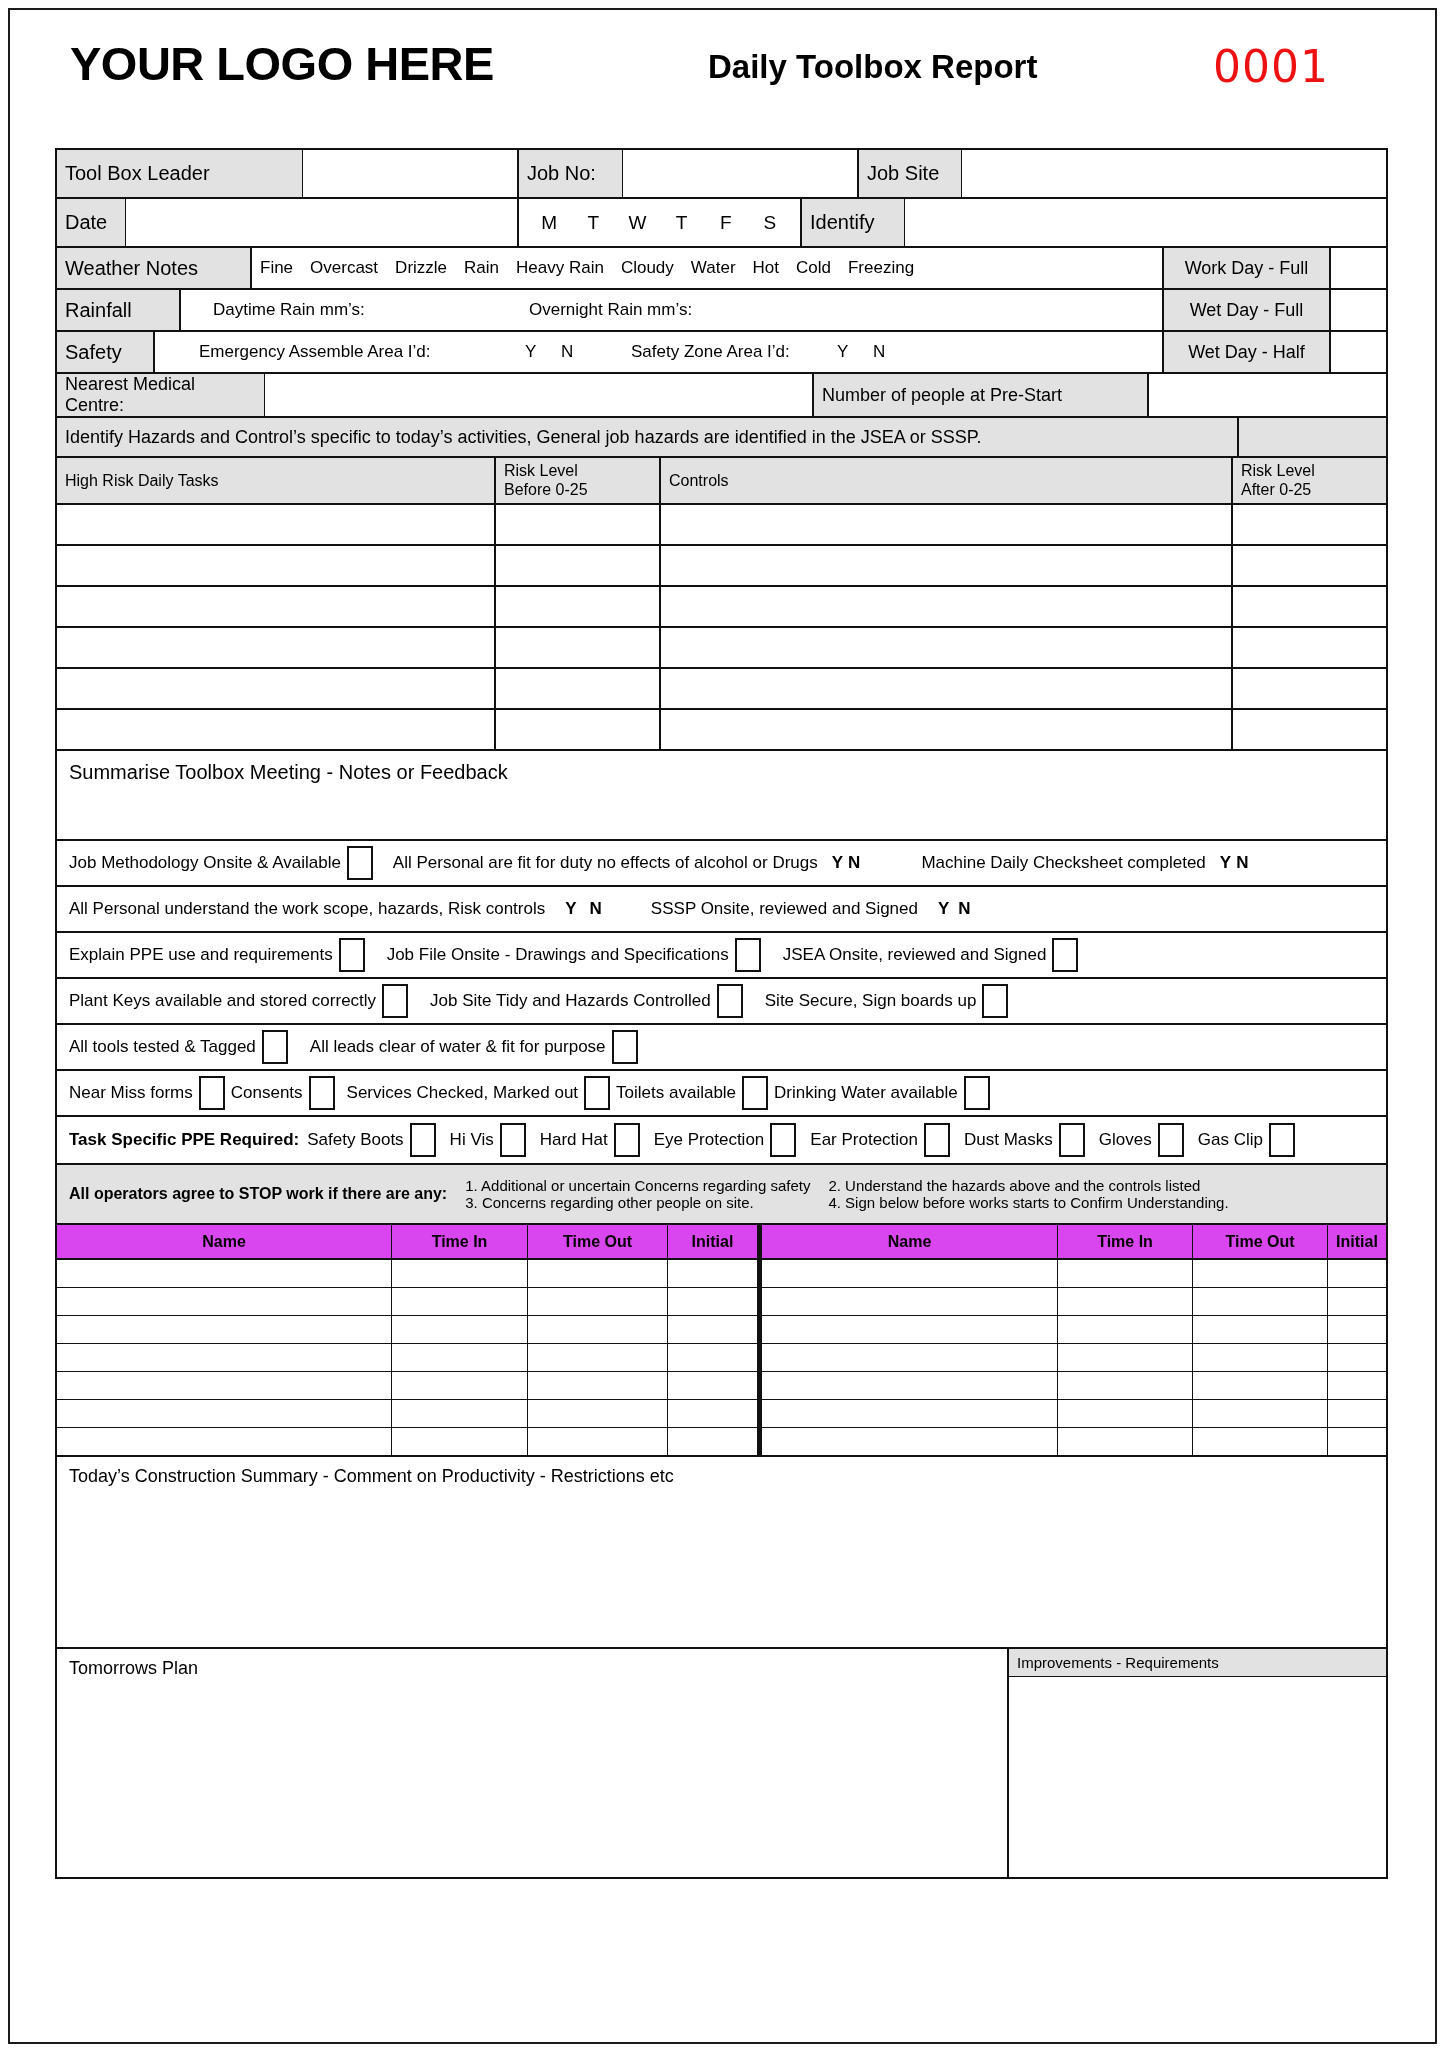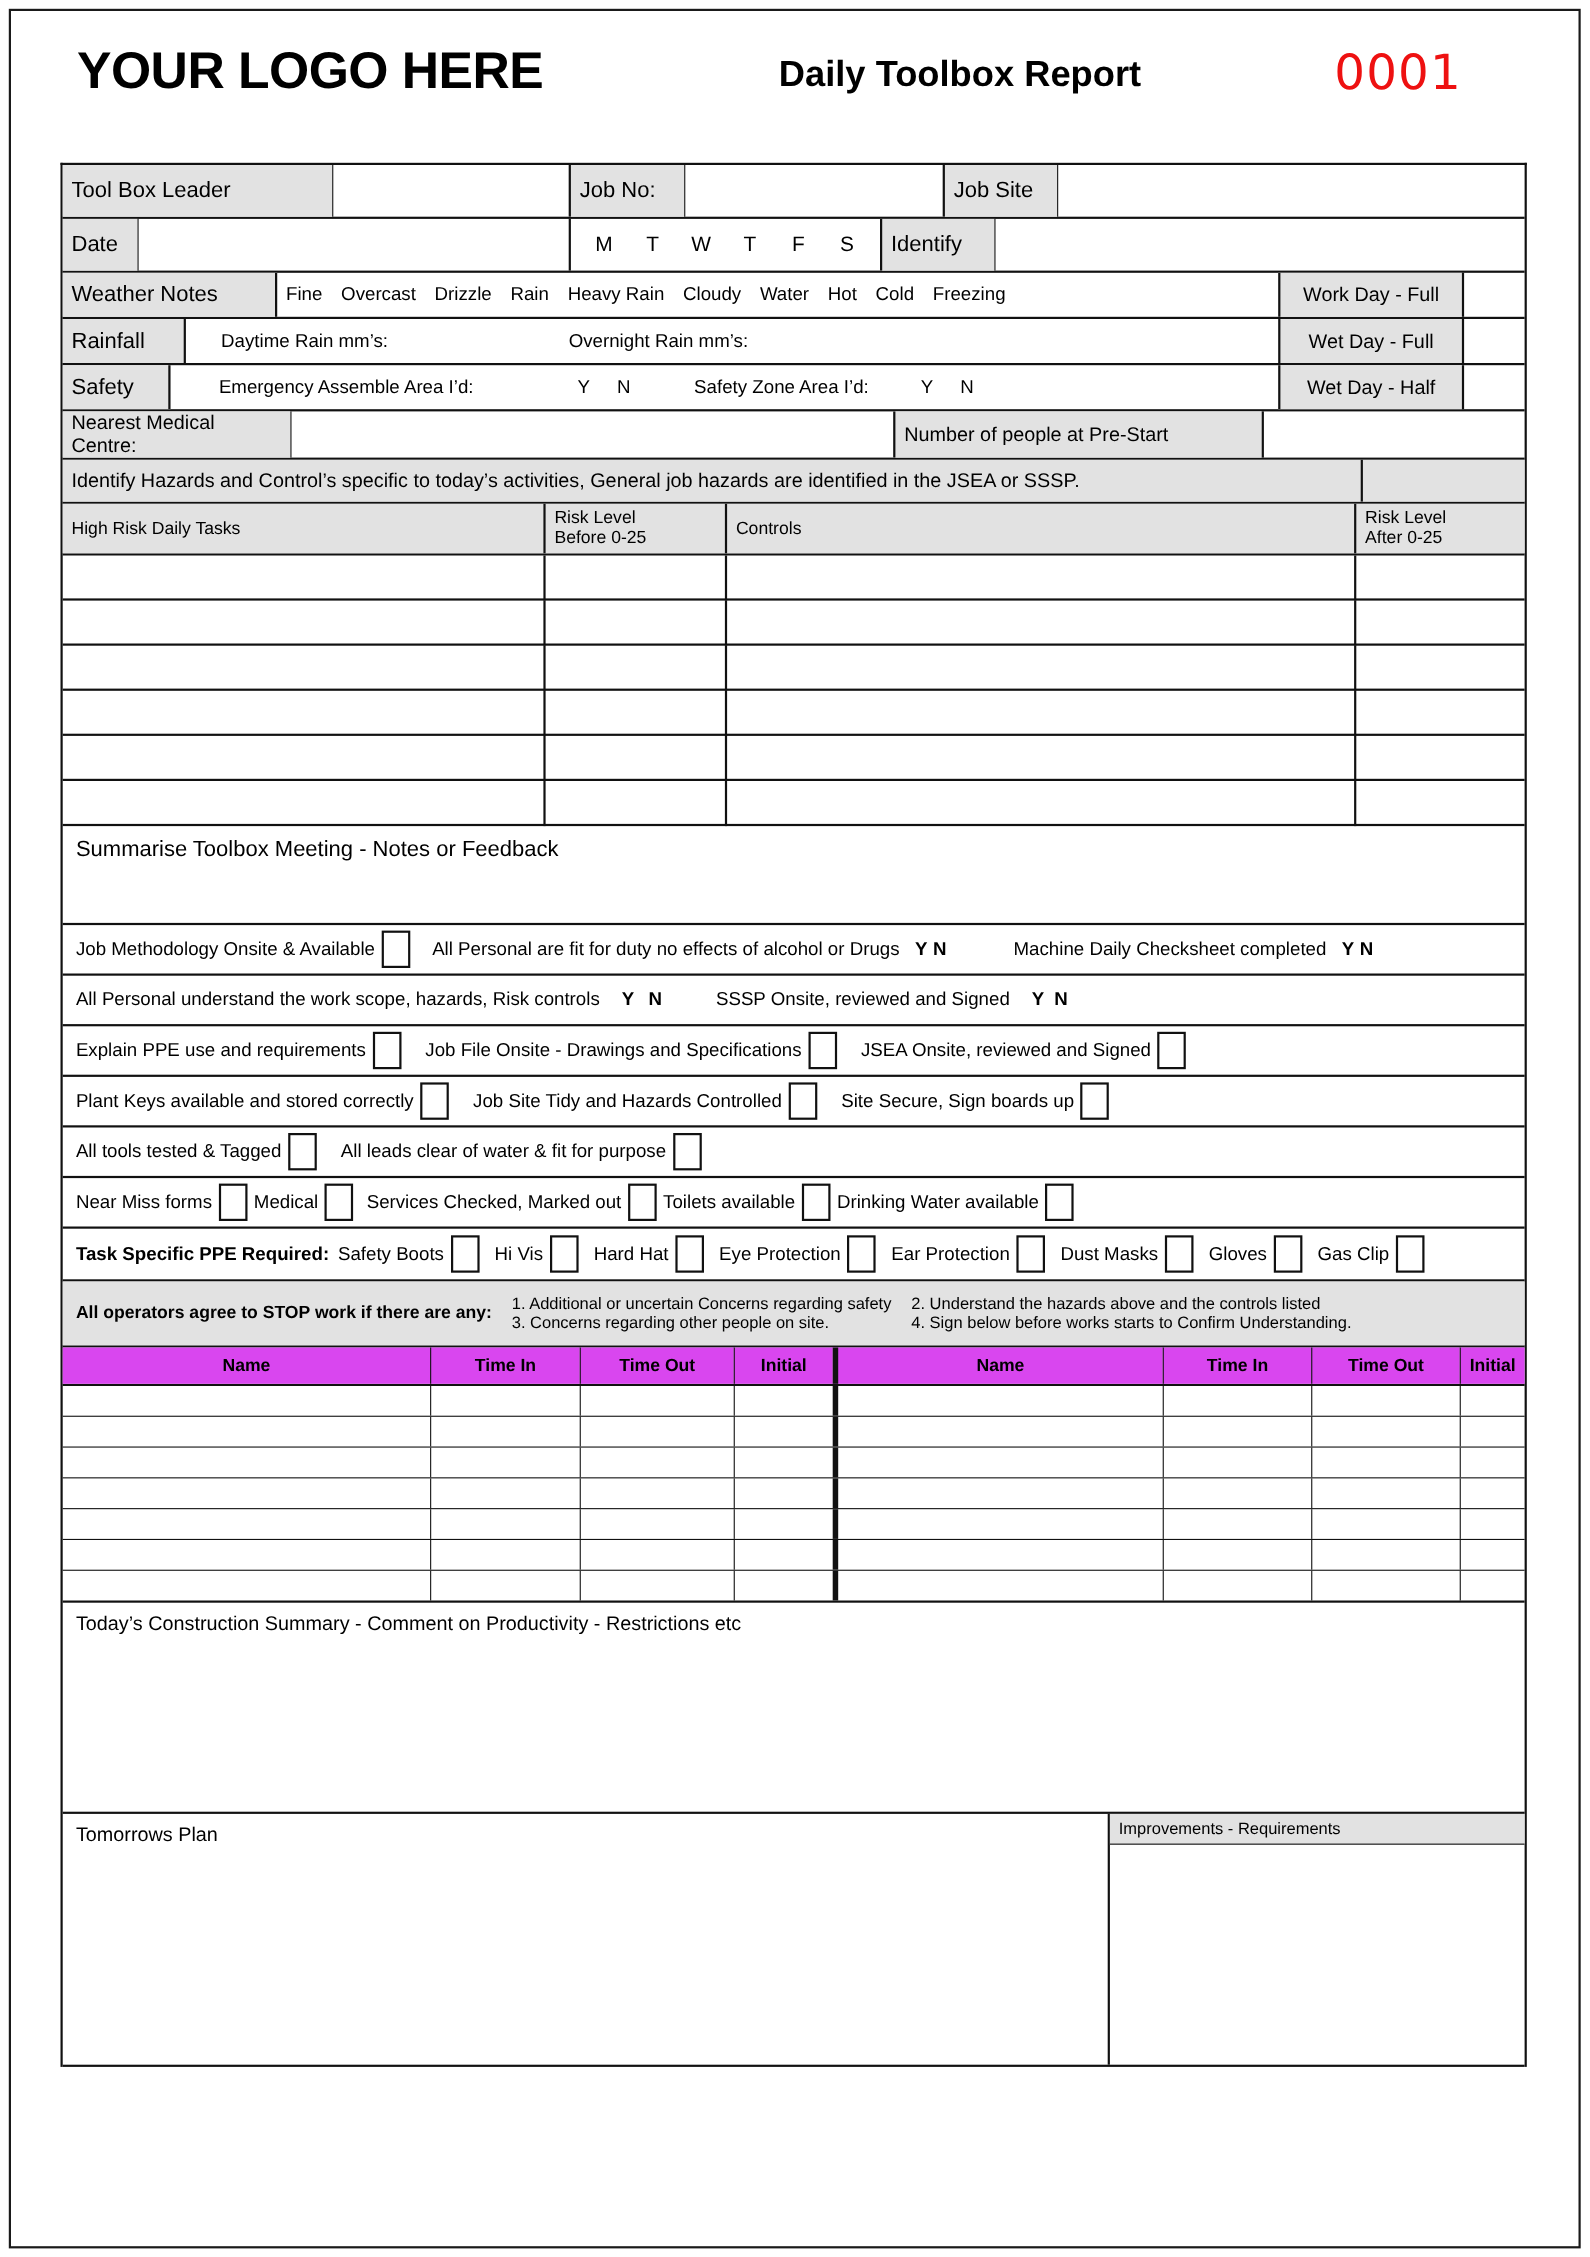--- a/index.html
+++ b/index.html
@@ -212,21 +212,21 @@
         <span>Water</span>
         <span>Hot</span>
         <span>Cold</span>
         <span>Freezing</span>
       </div>
       <div class="cell shaded bl lbl-md center" style="width:167px;min-height:40px">Work Day - Full</div>
       <div class="cell bl" style="width:57px;min-height:40px"></div>
     </div>
 
     <div class="row">
-      <div class="cell shaded lbl-lg br" style="width:112px;min-height:40px">Rainfall</div>
+      <div class="cell shaded lbl-lg br" style="width:124px;min-height:40px">Rainfall</div>
       <div class="cell" style="width:340px;min-height:40px;padding-left:32px">Daytime Rain mm’s:</div>
       <div class="cell grow" style="min-height:40px">Overnight Rain mm’s:</div>
       <div class="cell shaded bl lbl-md center" style="width:167px;min-height:40px">Wet Day - Full</div>
       <div class="cell bl" style="width:57px;min-height:40px"></div>
     </div>
 
     <div class="row">
       <div class="cell shaded lbl-lg br" style="width:98px;min-height:40px">Safety</div>
       <div class="cell" style="width:362px;min-height:40px;padding-left:44px">Emergency Assemble Area I’d:</div>
       <div class="cell" style="width:36px;min-height:40px">Y</div>
@@ -356,21 +356,21 @@
         <span class="tickbox"></span>
         <span class="nowrap" style="margin-left:16px">All leads clear of water &amp; fit for purpose</span>
         <span class="tickbox"></span>
       </div>
     </div>
 
     <div class="row">
       <div class="cell grow" style="min-height:44px;padding-left:12px">
         <span class="nowrap">Near Miss forms</span>
         <span class="tickbox"></span>
-        <span class="nowrap">Medical</span>
+        <span class="nowrap">Consents</span>
         <span class="tickbox"></span>
         <span class="nowrap" style="margin-left:6px">Services Checked, Marked out</span>
         <span class="tickbox"></span>
         <span class="nowrap">Toilets available</span>
         <span class="tickbox"></span>
         <span class="nowrap">Drinking Water available</span>
         <span class="tickbox"></span>
       </div>
     </div>
 

